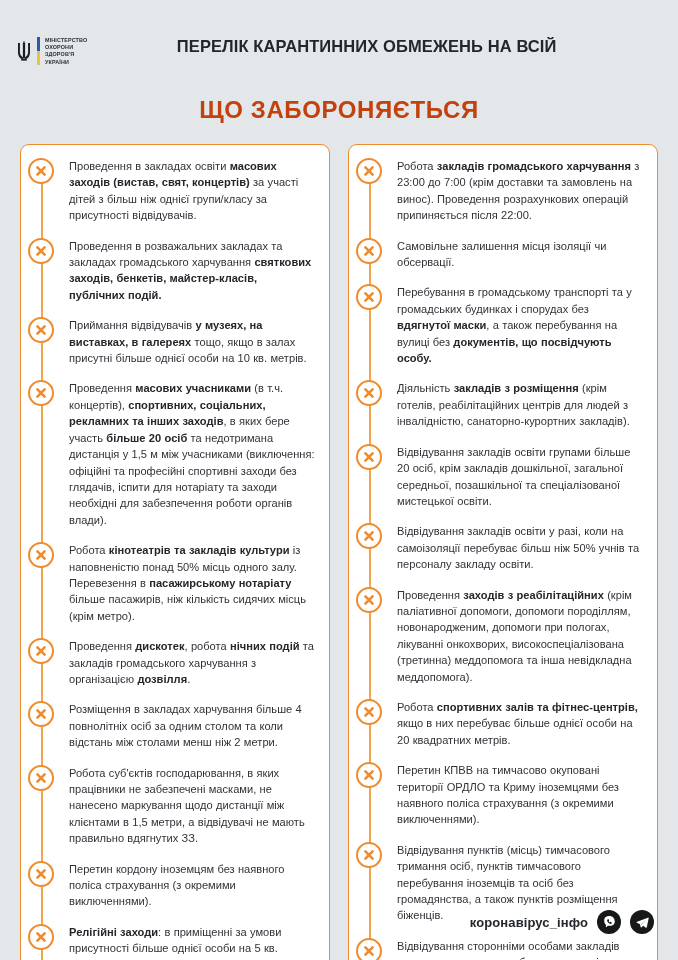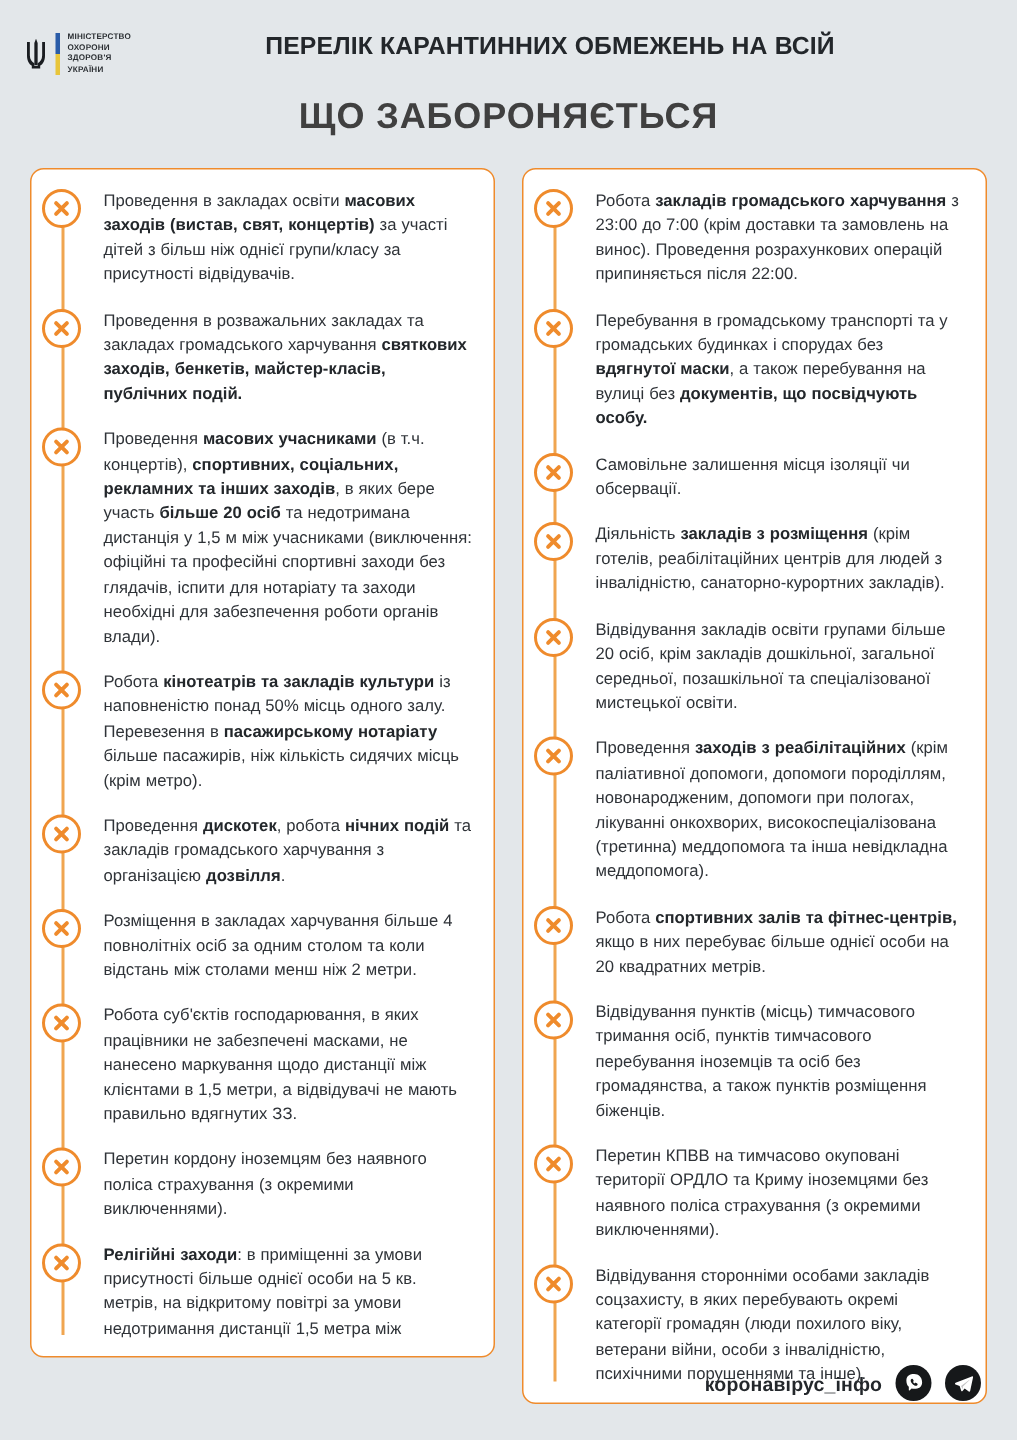--- a/index.html
+++ b/index.html
@@ -14,21 +14,21 @@
     font-family: "Liberation Sans", sans-serif;
     color: #2b2f33;
     position: relative;
     overflow: hidden;
   }
 
   
   .header {
     display: flex;
     align-items: flex-start;
-    padding: 18px 24px 0 16px;
+    padding: 33px 24px 0 16px;
     height: 64px;
   }
 
   .logo {
     display: flex;
     align-items: center;
     gap: 5px;
     flex: 0 0 auto;
     padding-top: 4px;
   }
@@ -68,22 +68,22 @@
     font-weight: bold;
     letter-spacing: 0.1px;
     color: #23272b;
   }
 
   .subtitle {
     text-align: center;
     font-size: 24px;
     font-weight: bold;
     letter-spacing: 0.6px;
-    color: #404040;
-    margin-top: 0;
+    color: #c2410c;
+    margin-top: 32px;
   }
 
   
   .columns {
     display: flex;
     gap: 18px;
     padding: 0 20px;
     margin-top: 20px;
     align-items: flex-start;
   }
@@ -225,20 +225,28 @@
             </svg>
           </span>
           <div class="item-text">Проведення в розважальних закладах та закладах громадського харчування <b>святкових заходів, бенкетів, майстер-класів, публічних подій.</b></div>
         </div>
         <div class="item">
           <span class="marker">
             <svg width="14" height="14" viewBox="0 0 14 14">
               <path d="M3.4 3.4 L10.6 10.6 M10.6 3.4 L3.4 10.6" stroke="#ef8b2c" stroke-width="2.6" stroke-linecap="round"></path>
             </svg>
           </span>
+          <div class="item-text">Приймання відвідувачів <b>у музеях, на виставках, в галереях</b> тощо, якщо в залах присутні більше однієї особи на 10 кв. метрів.</div>
+        </div>
+        <div class="item">
+          <span class="marker">
+            <svg width="14" height="14" viewBox="0 0 14 14">
+              <path d="M3.4 3.4 L10.6 10.6 M10.6 3.4 L3.4 10.6" stroke="#ef8b2c" stroke-width="2.6" stroke-linecap="round"></path>
+            </svg>
+          </span>
           <div class="item-text">Проведення <b>масових учасниками</b> (в т.ч. концертів), <b>спортивних, соціальних, рекламних та інших заходів</b>, в яких бере участь <b>більше 20 осіб</b> та недотримана дистанція у 1,5 м між учасниками (виключення: офіційні та професійні спортивні заходи без глядачів, іспити для нотаріату та заходи необхідні для забезпечення роботи органів влади).</div>
         </div>
         <div class="item">
           <span class="marker">
             <svg width="14" height="14" viewBox="0 0 14 14">
               <path d="M3.4 3.4 L10.6 10.6 M10.6 3.4 L3.4 10.6" stroke="#ef8b2c" stroke-width="2.6" stroke-linecap="round"></path>
             </svg>
           </span>
           <div class="item-text">Робота <b>кінотеатрів та закладів культури</b> із наповненістю понад 50% місць одного залу. Перевезення в <b>пасажирському нотаріату</b> більше пасажирів, ніж кількість сидячих місць (крім метро).</div>
         </div>
@@ -295,77 +303,85 @@
             </svg>
           </span>
           <div class="item-text">Робота <b>закладів громадського харчування</b> з 23:00 до 7:00 (крім доставки та замовлень на винос). Проведення розрахункових операцій припиняється після 22:00.</div>
         </div>
         <div class="item">
           <span class="marker">
             <svg width="14" height="14" viewBox="0 0 14 14">
               <path d="M3.4 3.4 L10.6 10.6 M10.6 3.4 L3.4 10.6" stroke="#ef8b2c" stroke-width="2.6" stroke-linecap="round"></path>
             </svg>
           </span>
+          <div class="item-text">Самовільне залишення місця ізоляції чи обсервації.</div>
+        </div>
+        <div class="item">
+          <span class="marker">
+            <svg width="14" height="14" viewBox="0 0 14 14">
+              <path d="M3.4 3.4 L10.6 10.6 M10.6 3.4 L3.4 10.6" stroke="#ef8b2c" stroke-width="2.6" stroke-linecap="round"></path>
+            </svg>
+          </span>
           <div class="item-text">Перебування в громадському транспорті та у громадських будинках і спорудах без <b>вдягнутої маски</b>, а також перебування на вулиці без <b>документів, що посвідчують особу.</b></div>
         </div>
         <div class="item">
           <span class="marker">
             <svg width="14" height="14" viewBox="0 0 14 14">
               <path d="M3.4 3.4 L10.6 10.6 M10.6 3.4 L3.4 10.6" stroke="#ef8b2c" stroke-width="2.6" stroke-linecap="round"></path>
             </svg>
           </span>
-          <div class="item-text">Самовільне залишення місця ізоляції чи обсервації.</div>
-        </div>
-        <div class="item">
-          <span class="marker">
-            <svg width="14" height="14" viewBox="0 0 14 14">
-              <path d="M3.4 3.4 L10.6 10.6 M10.6 3.4 L3.4 10.6" stroke="#ef8b2c" stroke-width="2.6" stroke-linecap="round"></path>
-            </svg>
-          </span>
           <div class="item-text">Діяльність <b>закладів з розміщення</b> (крім готелів, реабілітаційних центрів для людей з інвалідністю, санаторно-курортних закладів).</div>
         </div>
         <div class="item">
           <span class="marker">
             <svg width="14" height="14" viewBox="0 0 14 14">
               <path d="M3.4 3.4 L10.6 10.6 M10.6 3.4 L3.4 10.6" stroke="#ef8b2c" stroke-width="2.6" stroke-linecap="round"></path>
             </svg>
           </span>
           <div class="item-text">Відвідування закладів освіти групами більше 20 осіб, крім закладів дошкільної, загальної середньої, позашкільної та спеціалізованої мистецької освіти.</div>
         </div>
         <div class="item">
           <span class="marker">
             <svg width="14" height="14" viewBox="0 0 14 14">
               <path d="M3.4 3.4 L10.6 10.6 M10.6 3.4 L3.4 10.6" stroke="#ef8b2c" stroke-width="2.6" stroke-linecap="round"></path>
             </svg>
           </span>
+          <div class="item-text">Відвідування закладів освіти у разі, коли на самоізоляції перебуває більш ніж 50% учнів та персоналу закладу освіти.</div>
+        </div>
+        <div class="item">
+          <span class="marker">
+            <svg width="14" height="14" viewBox="0 0 14 14">
+              <path d="M3.4 3.4 L10.6 10.6 M10.6 3.4 L3.4 10.6" stroke="#ef8b2c" stroke-width="2.6" stroke-linecap="round"></path>
+            </svg>
+          </span>
           <div class="item-text">Проведення <b>заходів з реабілітаційних</b> (крім паліативної допомоги, допомоги породіллям, новонародженим, допомоги при пологах, лікуванні онкохворих, високоспеціалізована (третинна) меддопомога та інша невідкладна меддопомога).</div>
         </div>
         <div class="item">
           <span class="marker">
             <svg width="14" height="14" viewBox="0 0 14 14">
               <path d="M3.4 3.4 L10.6 10.6 M10.6 3.4 L3.4 10.6" stroke="#ef8b2c" stroke-width="2.6" stroke-linecap="round"></path>
             </svg>
           </span>
           <div class="item-text">Робота <b>спортивних залів та фітнес-центрів,</b> якщо в них перебуває більше однієї особи на 20 квадратних метрів.</div>
         </div>
         <div class="item">
           <span class="marker">
             <svg width="14" height="14" viewBox="0 0 14 14">
               <path d="M3.4 3.4 L10.6 10.6 M10.6 3.4 L3.4 10.6" stroke="#ef8b2c" stroke-width="2.6" stroke-linecap="round"></path>
             </svg>
           </span>
+          <div class="item-text">Перетин КПВВ на тимчасово окуповані території ОРДЛО та Криму іноземцями без наявного поліса страхування (з окремими виключеннями).</div>
+        </div>
+        <div class="item">
+          <span class="marker">
+            <svg width="14" height="14" viewBox="0 0 14 14">
+              <path d="M3.4 3.4 L10.6 10.6 M10.6 3.4 L3.4 10.6" stroke="#ef8b2c" stroke-width="2.6" stroke-linecap="round"></path>
+            </svg>
+          </span>
           <div class="item-text">Відвідування пунктів (місць) тимчасового тримання осіб, пунктів тимчасового перебування іноземців та осіб без громадянства, а також пунктів розміщення біженців.</div>
-        </div>
-        <div class="item">
-          <span class="marker">
-            <svg width="14" height="14" viewBox="0 0 14 14">
-              <path d="M3.4 3.4 L10.6 10.6 M10.6 3.4 L3.4 10.6" stroke="#ef8b2c" stroke-width="2.6" stroke-linecap="round"></path>
-            </svg>
-          </span>
-          <div class="item-text">Перетин КПВВ на тимчасово окуповані території ОРДЛО та Криму іноземцями без наявного поліса страхування (з окремими виключеннями).</div>
         </div>
         <div class="item">
           <span class="marker">
             <svg width="14" height="14" viewBox="0 0 14 14">
               <path d="M3.4 3.4 L10.6 10.6 M10.6 3.4 L3.4 10.6" stroke="#ef8b2c" stroke-width="2.6" stroke-linecap="round"></path>
             </svg>
           </span>
           <div class="item-text">Відвідування сторонніми особами закладів соцзахисту, в яких перебувають окремі категорії громадян (люди похилого віку, ветерани війни, особи з інвалідністю, психічними порушеннями та інше).</div>
         </div>
       </div>

